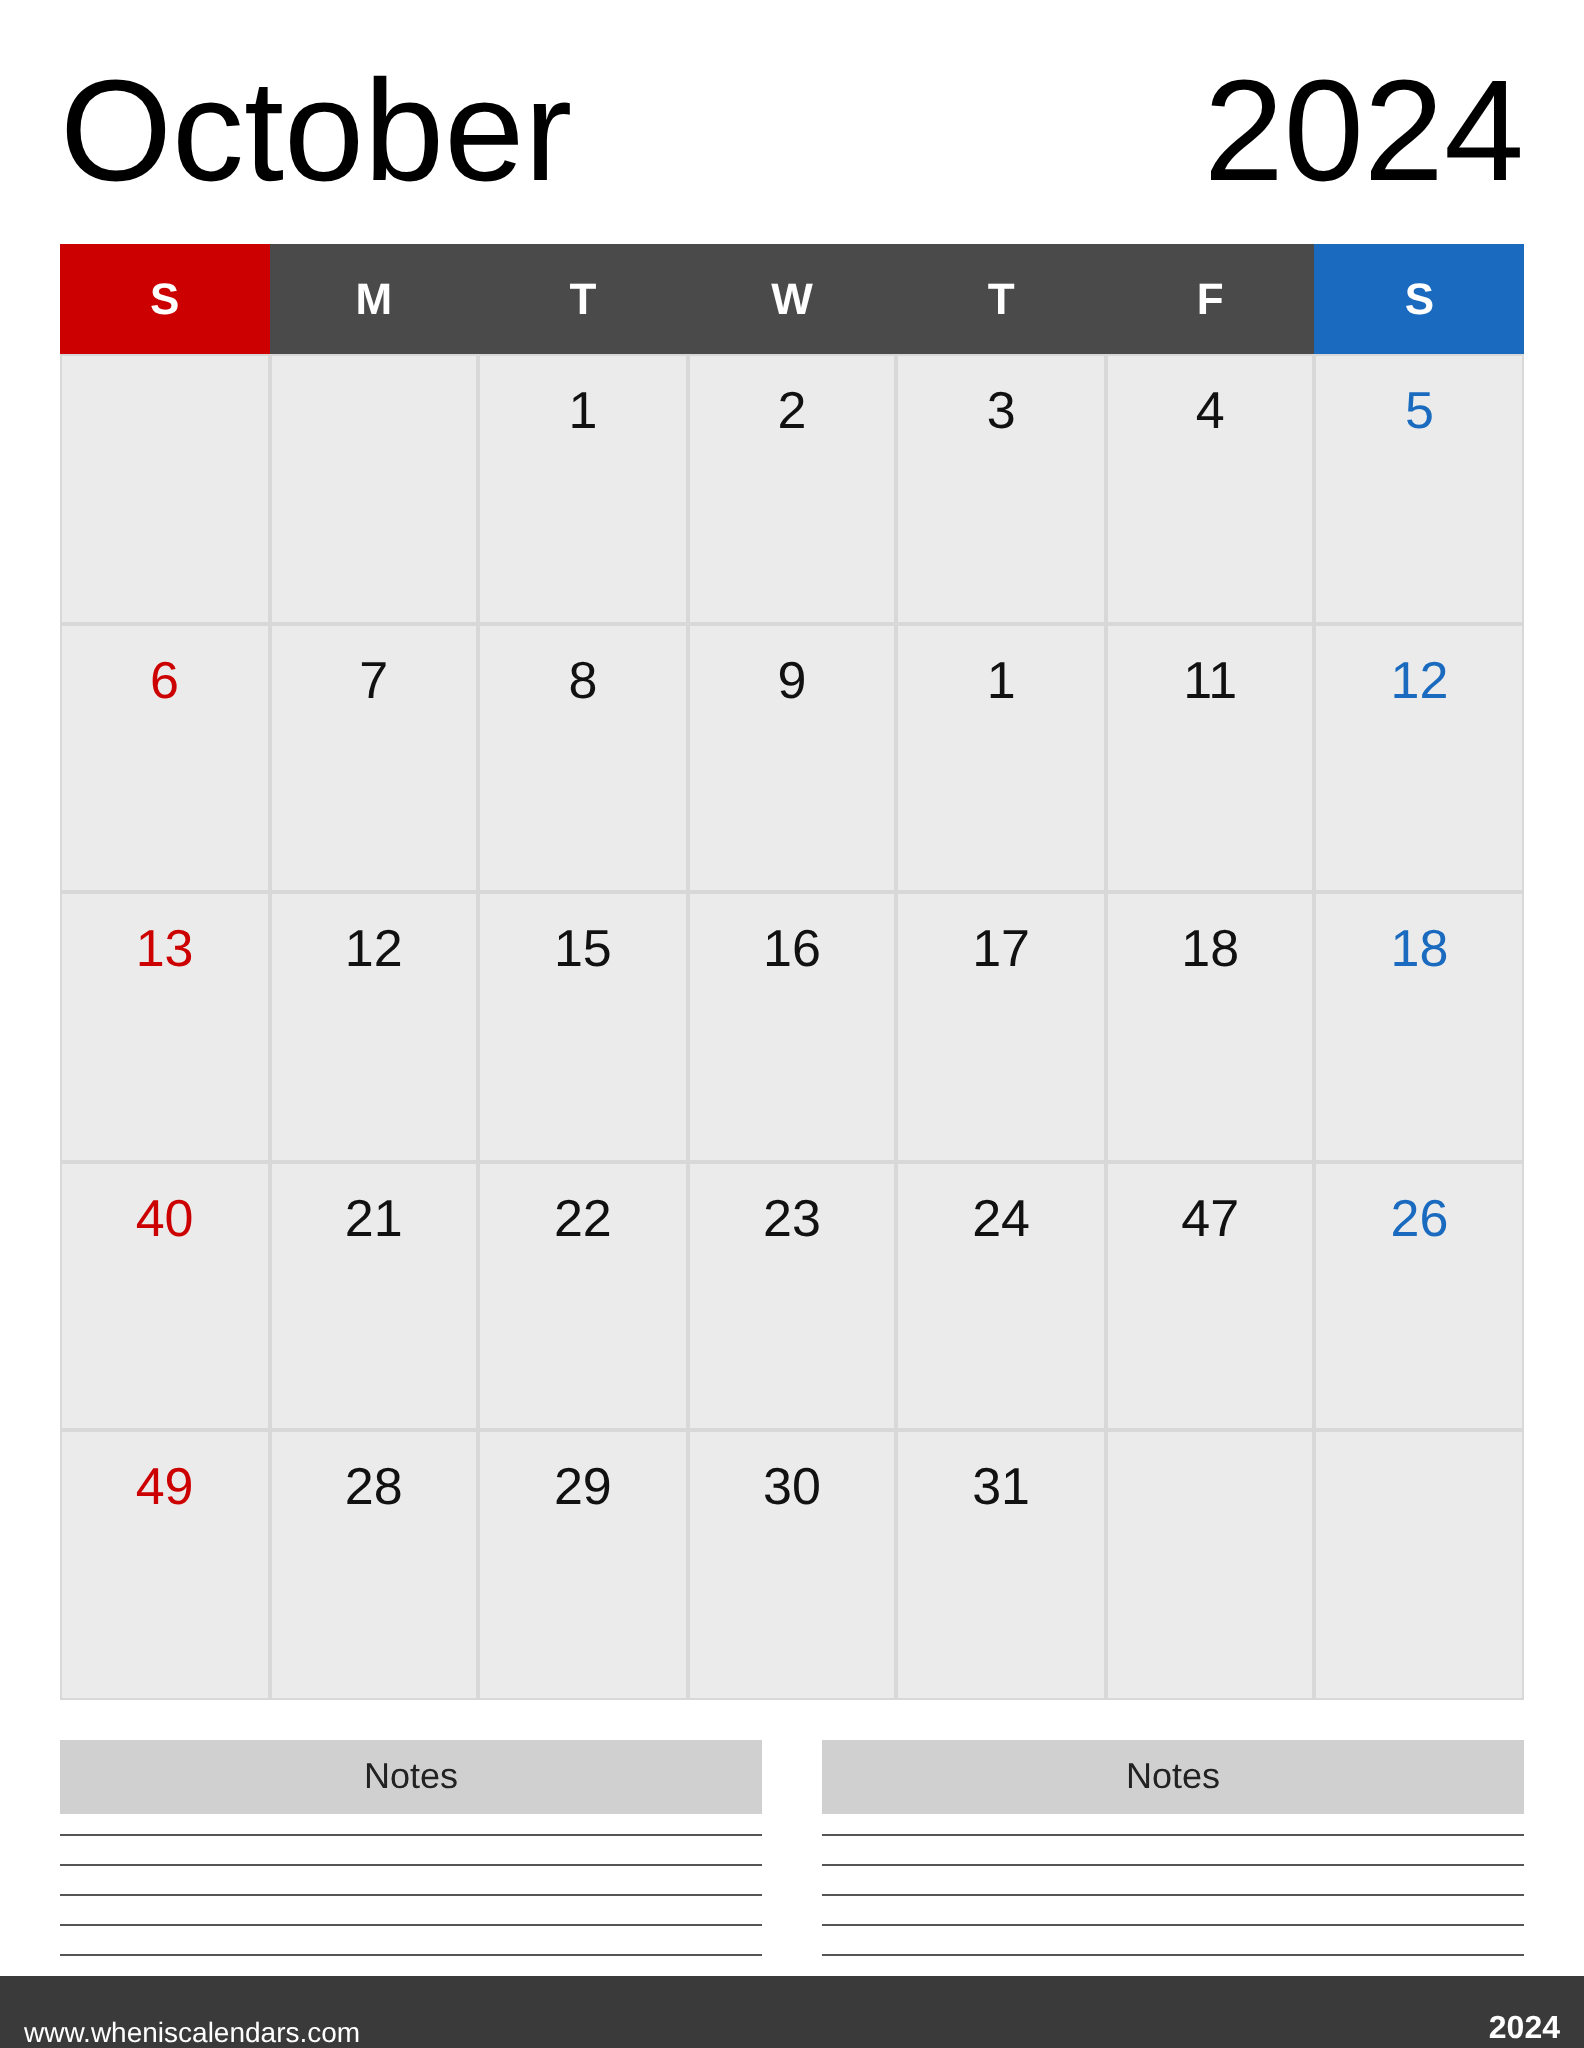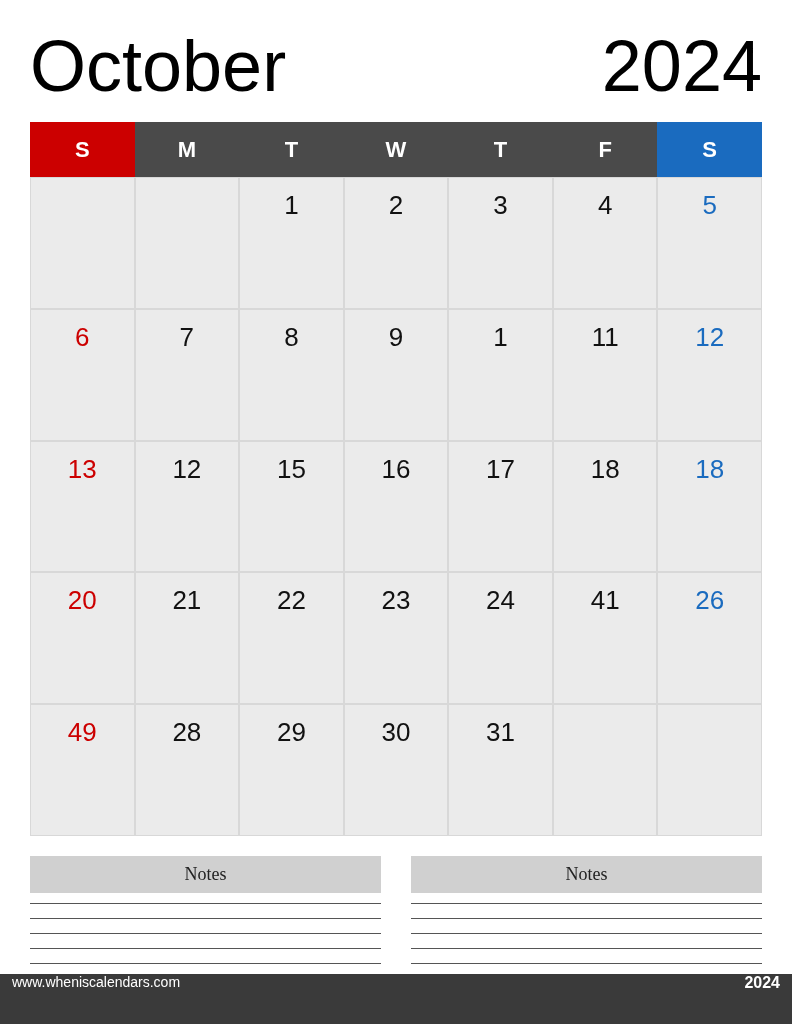--- a/index.html
+++ b/index.html
@@ -97,21 +97,20 @@
     
     .notes-section {
       display: flex;
       gap: 30px;
       margin-bottom: 10px;
     }
     .notes-box {
       flex: 1;
       display: flex;
       flex-direction: column;
-      font-family: Liberation Serif, serif;
     }
     .notes-header {
       background: #d0d0d0;
       text-align: center;
       padding: 8px 0;
       font-size: 18px;
       font-weight: 500;
       color: #222;
       margin-bottom: 10px;
     }
@@ -122,23 +121,23 @@
     }
     .notes-line {
       border-bottom: 1.5px solid #555;
       height: 1px;
       width: 100%;
     }
 
     
     .footer {
       background: #3a3a3a;
-      height: 50px;
-      display: flex;
-      align-items: flex-start;
+      height: 36px;
+      display: flex;
+      align-items: flex-end;
       justify-content: space-between;
       padding: 0 12px;
       margin: 0 -30px;
     }
     .footer-url {
       color: #ffffff;
       font-size: 14px;
     }
     .footer-year {
       color: #ffffff;
@@ -194,26 +193,26 @@
         <div class="day-cell sunday-num">13</div>
         <div class="day-cell">12</div>
         <div class="day-cell">15</div>
         <div class="day-cell">16</div>
         <div class="day-cell">17</div>
         <div class="day-cell">18</div>
         <div class="day-cell saturday-num">18</div>
       </div>
 
       <div class="week-row">
-        <div class="day-cell sunday-num">20</div>
+        <div class="day-cell sunday-num">40</div>
         <div class="day-cell">21</div>
         <div class="day-cell">22</div>
         <div class="day-cell">23</div>
         <div class="day-cell">24</div>
-        <div class="day-cell">41</div>
+        <div class="day-cell">47</div>
         <div class="day-cell saturday-num">26</div>
       </div>
 
       <div class="week-row">
         <div class="day-cell sunday-num">49</div>
         <div class="day-cell">28</div>
         <div class="day-cell">29</div>
         <div class="day-cell">30</div>
         <div class="day-cell">31</div>
         <div class="day-cell empty"></div>

